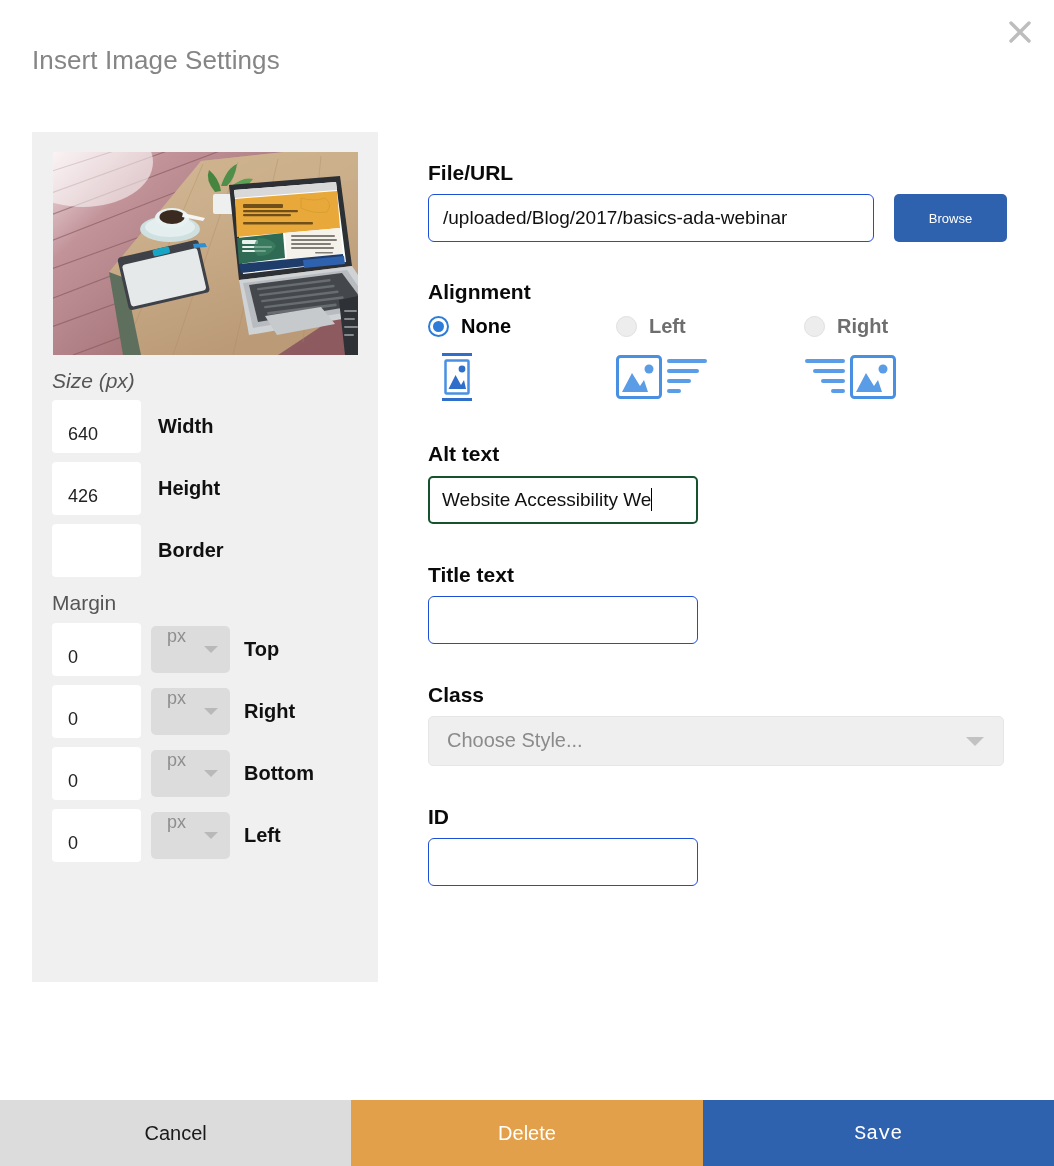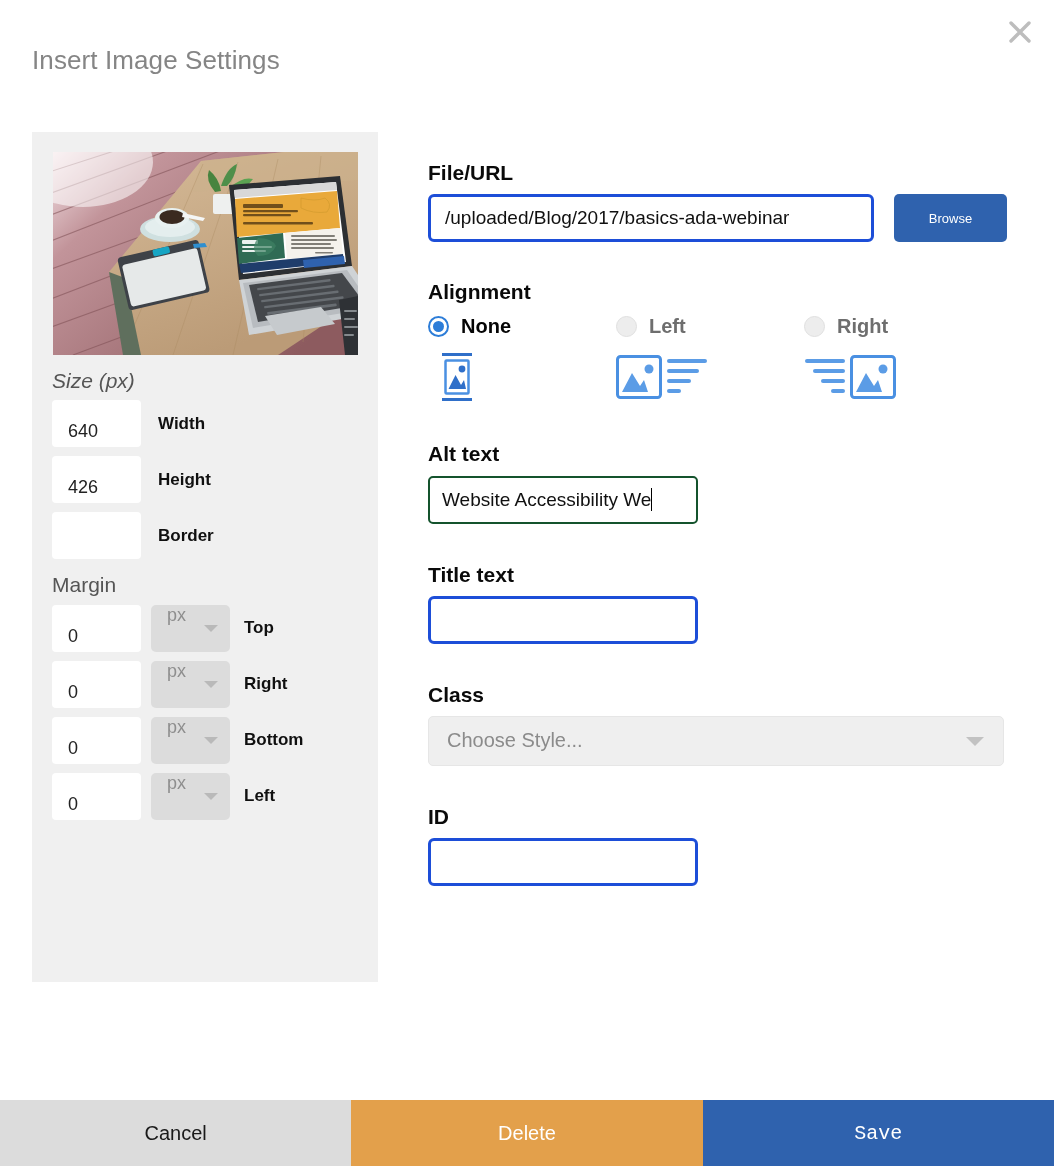--- a/index.html
+++ b/index.html
@@ -77,21 +77,21 @@
   #size-label { margin-top: 12px; font-style: italic; }
   #margin-label { margin-top: 12px; }
 
   .field-row {
     display: flex;
     align-items: center;
     margin-bottom: 9px;
   }
   .num-input {
     width: 89px;
-    height: 47px;
+    height: 53px;
     background: #ffffff;
     border: none;
     border-radius: 4px;
     font-family: "Liberation Sans", sans-serif;
     font-size: 18px;
     color: #222;
     padding: 16px 0 0 16px;
     outline: none;
   }
   .unit-select {
@@ -115,21 +115,21 @@
     position: absolute;
     right: 12px;
     top: 50%;
     margin-top: -3px;
     width: 0; height: 0;
     border-left: 7px solid transparent;
     border-right: 7px solid transparent;
     border-top: 7px solid #b9b9b9;
   }
   .field-name {
-    font-size: 17px;
+    font-size: 20px;
     font-weight: bold;
     color: #101010;
     margin-left: 17px;
     white-space: nowrap;
   }
   .field-name.with-unit { margin-left: 14px; }
 
   
   #right-panel {
     position: absolute;
@@ -139,21 +139,21 @@
   }
   .form-label {
     font-size: 21px;
     font-weight: bold;
     color: #0a0a0a;
     margin-bottom: 9px;
     line-height: 1.2;
   }
   .text-input {
     height: 48px;
-    border: 3px solid #1d4ed8;
+    border: 1px solid #1d4ed8;
     border-radius: 6px;
     background: #fff;
     font-family: "Liberation Sans", sans-serif;
     font-size: 19px;
     color: #101010;
     padding: 0 14px;
     outline: none;
   }
 
   #fileurl-row { display: flex; align-items: center; }

